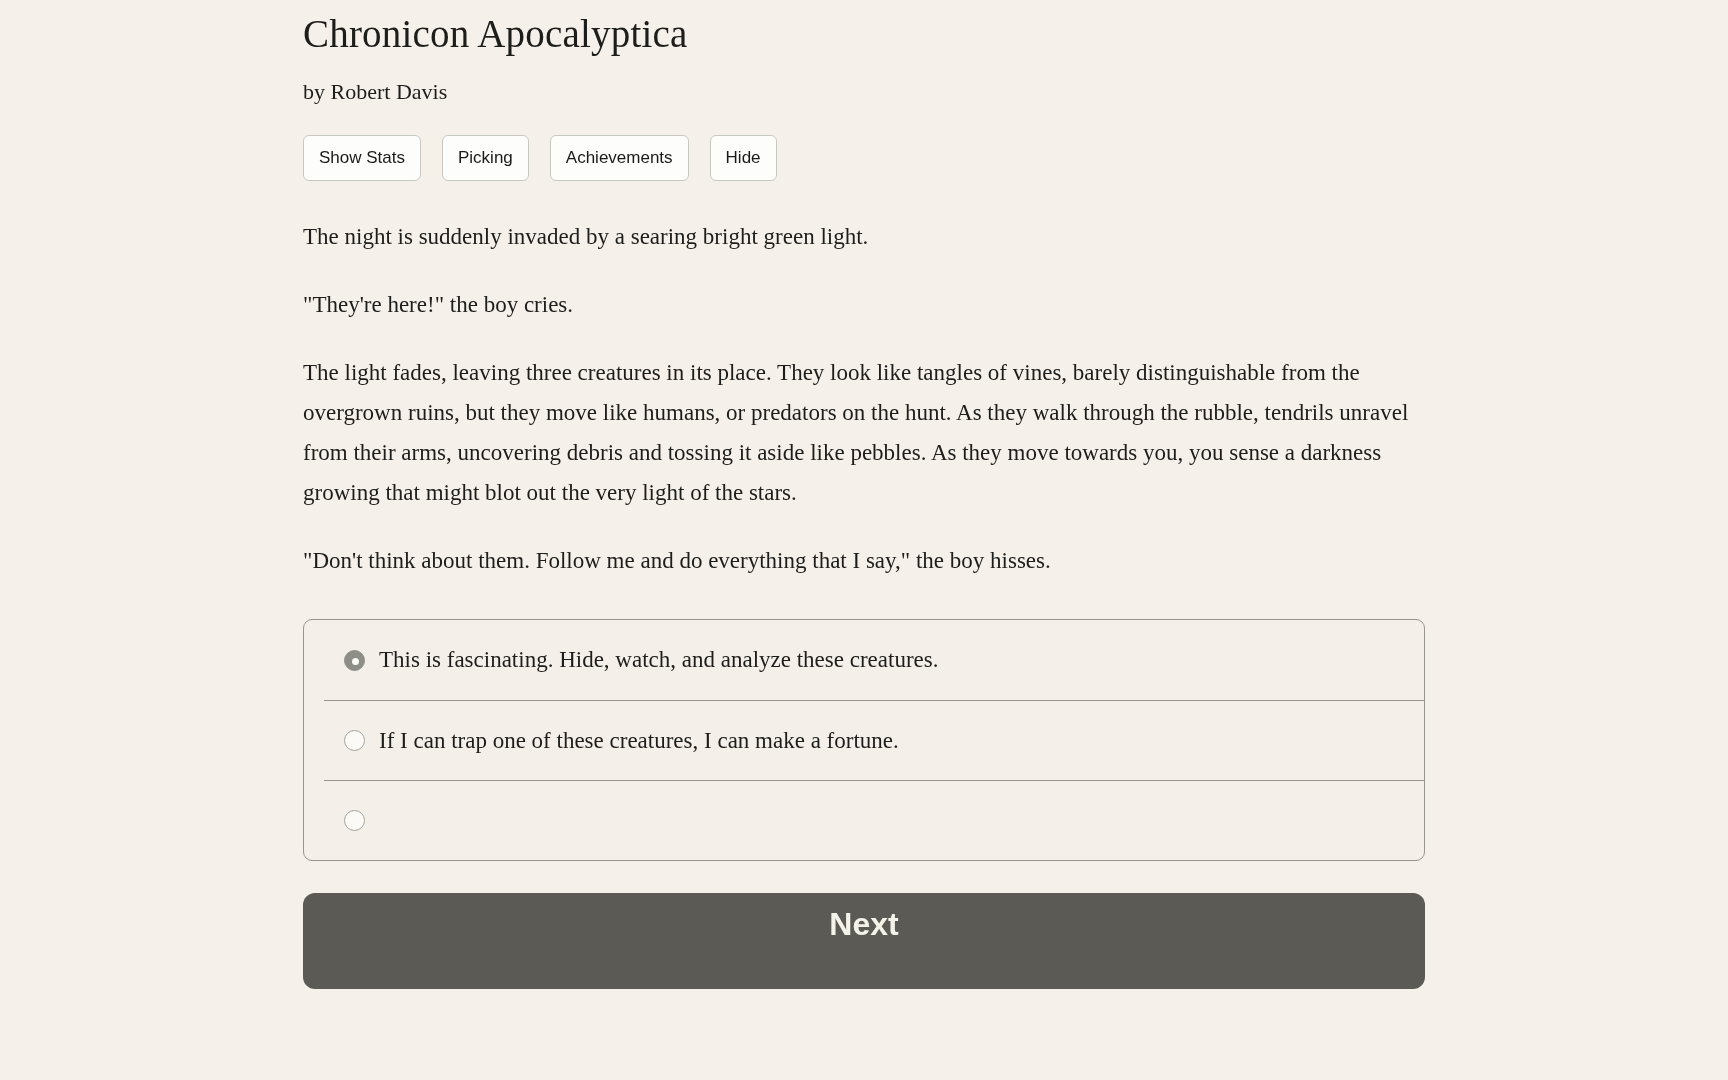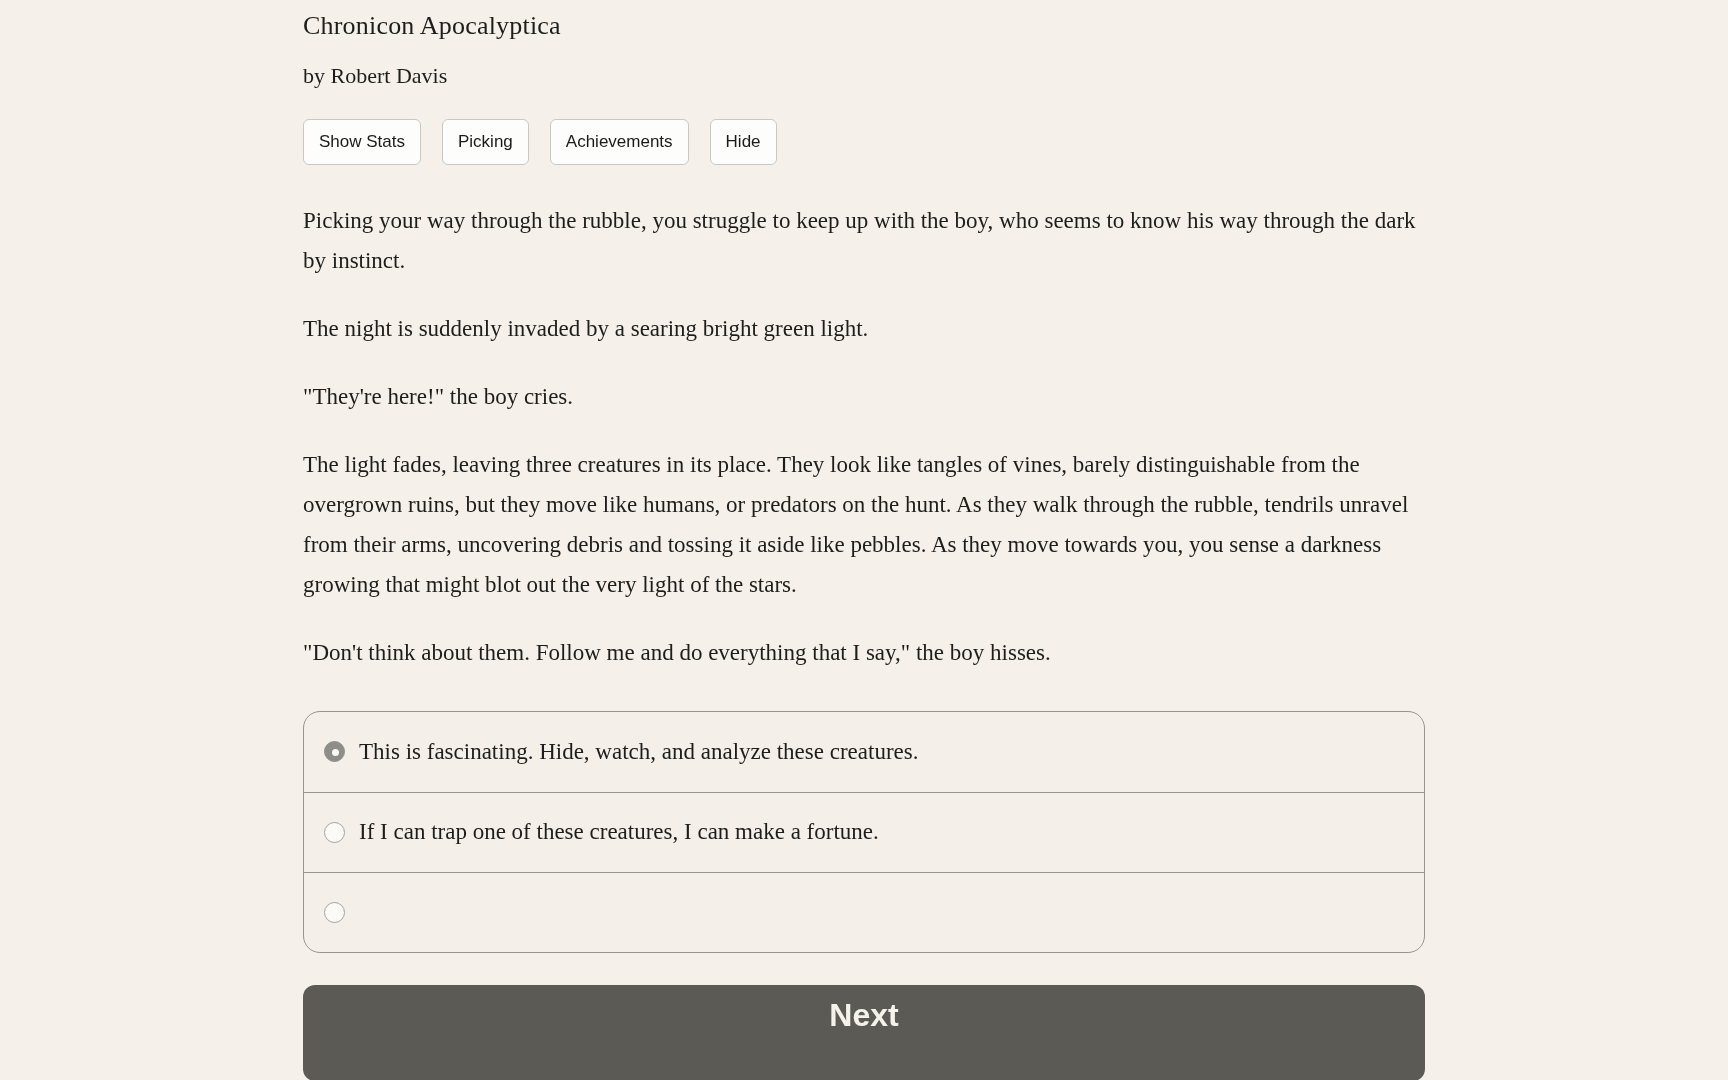--- a/index.html
+++ b/index.html
@@ -12,21 +12,21 @@
     background: #f5f1ea;
     font-family: "Liberation Serif", "DejaVu Serif", serif;
     color: #1d1d1b;
   }
   .page {
     width: 1122px;
     margin: 0 auto;
     padding-top: 10px;
   }
   .game-title {
-    font-size: 26px;
+    font-size: 39px;
     font-weight: 400;
     line-height: 1.25;
     margin-bottom: 20px;
     letter-spacing: 0.2px;
   }
   .byline {
     font-size: 22px;
     font-weight: 400;
     margin-bottom: 30px;
   }
@@ -47,23 +47,24 @@
     cursor: pointer;
   }
   .story p {
     font-size: 23px;
     line-height: 40px;
     margin: 28px 0;
   }
   .choices {
     margin-top: 38px;
     border: 1px solid #96968f;
-    border-radius: 17px;
+    border-radius: 9px;
     background: #f4f0e9;
     overflow: hidden;
+    padding-left: 20px;
   }
   .choice-row {
     display: flex;
     align-items: center;
     padding: 0 20px;
     height: 80px;
     cursor: pointer;
   }
   .choice-row + .choice-row {
     border-top: 1px solid #96968f;
@@ -119,21 +120,20 @@
   <div class="byline">by Robert Davis</div>
 
   <div class="toolbar">
     <button>Show Stats</button>
     <button>Picking</button>
     <button>Achievements</button>
     <button>Hide</button>
   </div>
 
   <div class="story">
-    <p>Picking your way through the rubble, you struggle to keep up with the boy, who seems to know his way through the dark by instinct.</p>
     <p>The night is suddenly invaded by a searing bright green light.</p>
     <p>"They're here!" the boy cries.</p>
     <p>The light fades, leaving three creatures in its place. They look like tangles of vines, barely distinguishable from the overgrown ruins, but they move like humans, or predators on the hunt. As they walk through the rubble, tendrils unravel from their arms, uncovering debris and tossing it aside like pebbles. As they move towards you, you sense a darkness growing that might blot out the very light of the stars.</p>
     <p>"Don't think about them. Follow me and do everything that I say," the boy hisses.</p>
   </div>
 
   <div class="choices">
     <div class="choice-row selected">
       <span class="radio"></span>
       <span class="choice-label">This is fascinating. Hide, watch, and analyze these creatures.</span>

